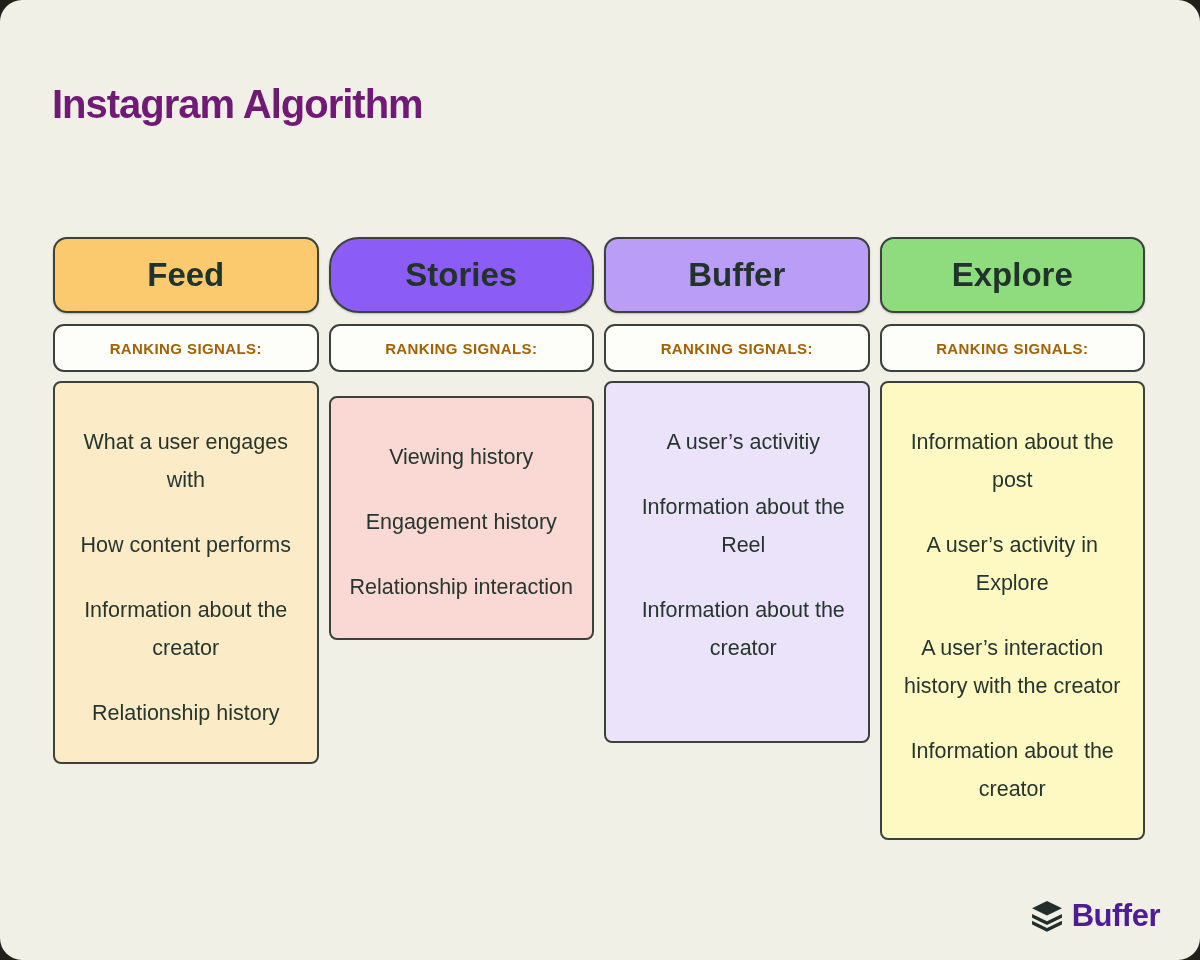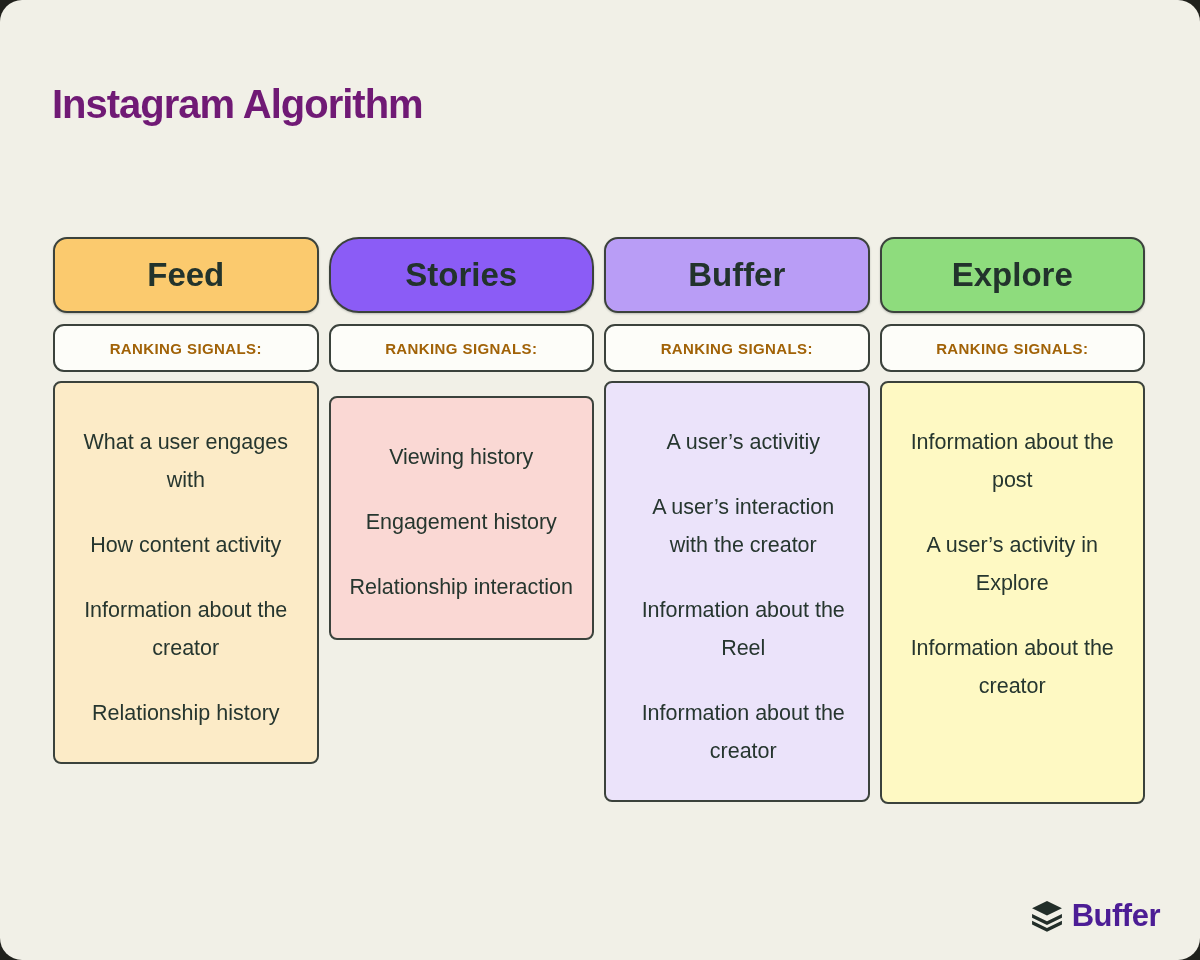--- a/index.html
+++ b/index.html
@@ -110,21 +110,21 @@
 
     <section class="col col-feed">
       <div class="hdr" style="background: rgb(251, 202, 110);">
         <span>Feed</span>
       </div>
       <div class="sig">
         <span>RANKING SIGNALS:</span>
       </div>
       <div class="body" style="background: rgb(252, 235, 199);">
           <p class="item">What a user engages with</p>
-          <p class="item">How content activity</p>
+          <p class="item">How content performs</p>
           <p class="item">Information about the creator</p>
           <p class="item">Relationship history</p>
         </div>
     </section>
 
     <section class="col col-stories">
       <div class="hdr" style="background: #8b5cf6; border-radius: 30px;">
         <span>Stories</span>
       </div>
       <div class="sig">
@@ -139,36 +139,36 @@
 
     <section class="col col-reels">
       <div class="hdr" style="background: rgb(185, 157, 246);">
         <span>Buffer</span>
       </div>
       <div class="sig">
         <span>RANKING SIGNALS:</span>
       </div>
       <div class="body" style="background: rgb(235, 227, 250);">
           <p class="item">A user’s activitiy</p>
-          <p class="item">A user’s interaction with the creator</p>
           <p class="item">Information about the Reel</p>
           <p class="item">Information about the creator</p>
         </div>
     </section>
 
     <section class="col col-explore">
       <div class="hdr" style="background: rgb(142, 220, 125);">
         <span>Explore</span>
       </div>
       <div class="sig">
         <span>RANKING SIGNALS:</span>
       </div>
       <div class="body" style="background: #fef9c3;">
           <p class="item">Information about the post</p>
           <p class="item">A user’s activity in Explore</p>
+          <p class="item">A user’s interaction history with the creator</p>
           <p class="item">Information about the creator</p>
         </div>
     </section>
 
   </div>
 
   <div class="footer">
     <svg class="logo-icon" width="32" height="31" viewBox="0 0 30 29" aria-hidden="true">
       <polygon points="15,0 29,6.8 15,13.6 1,6.8" fill="#222E29"></polygon>
       <polygon points="1,12.2 15,19 29,12.2 29,15.7 15,22.5 1,15.7" fill="#222E29"></polygon>

